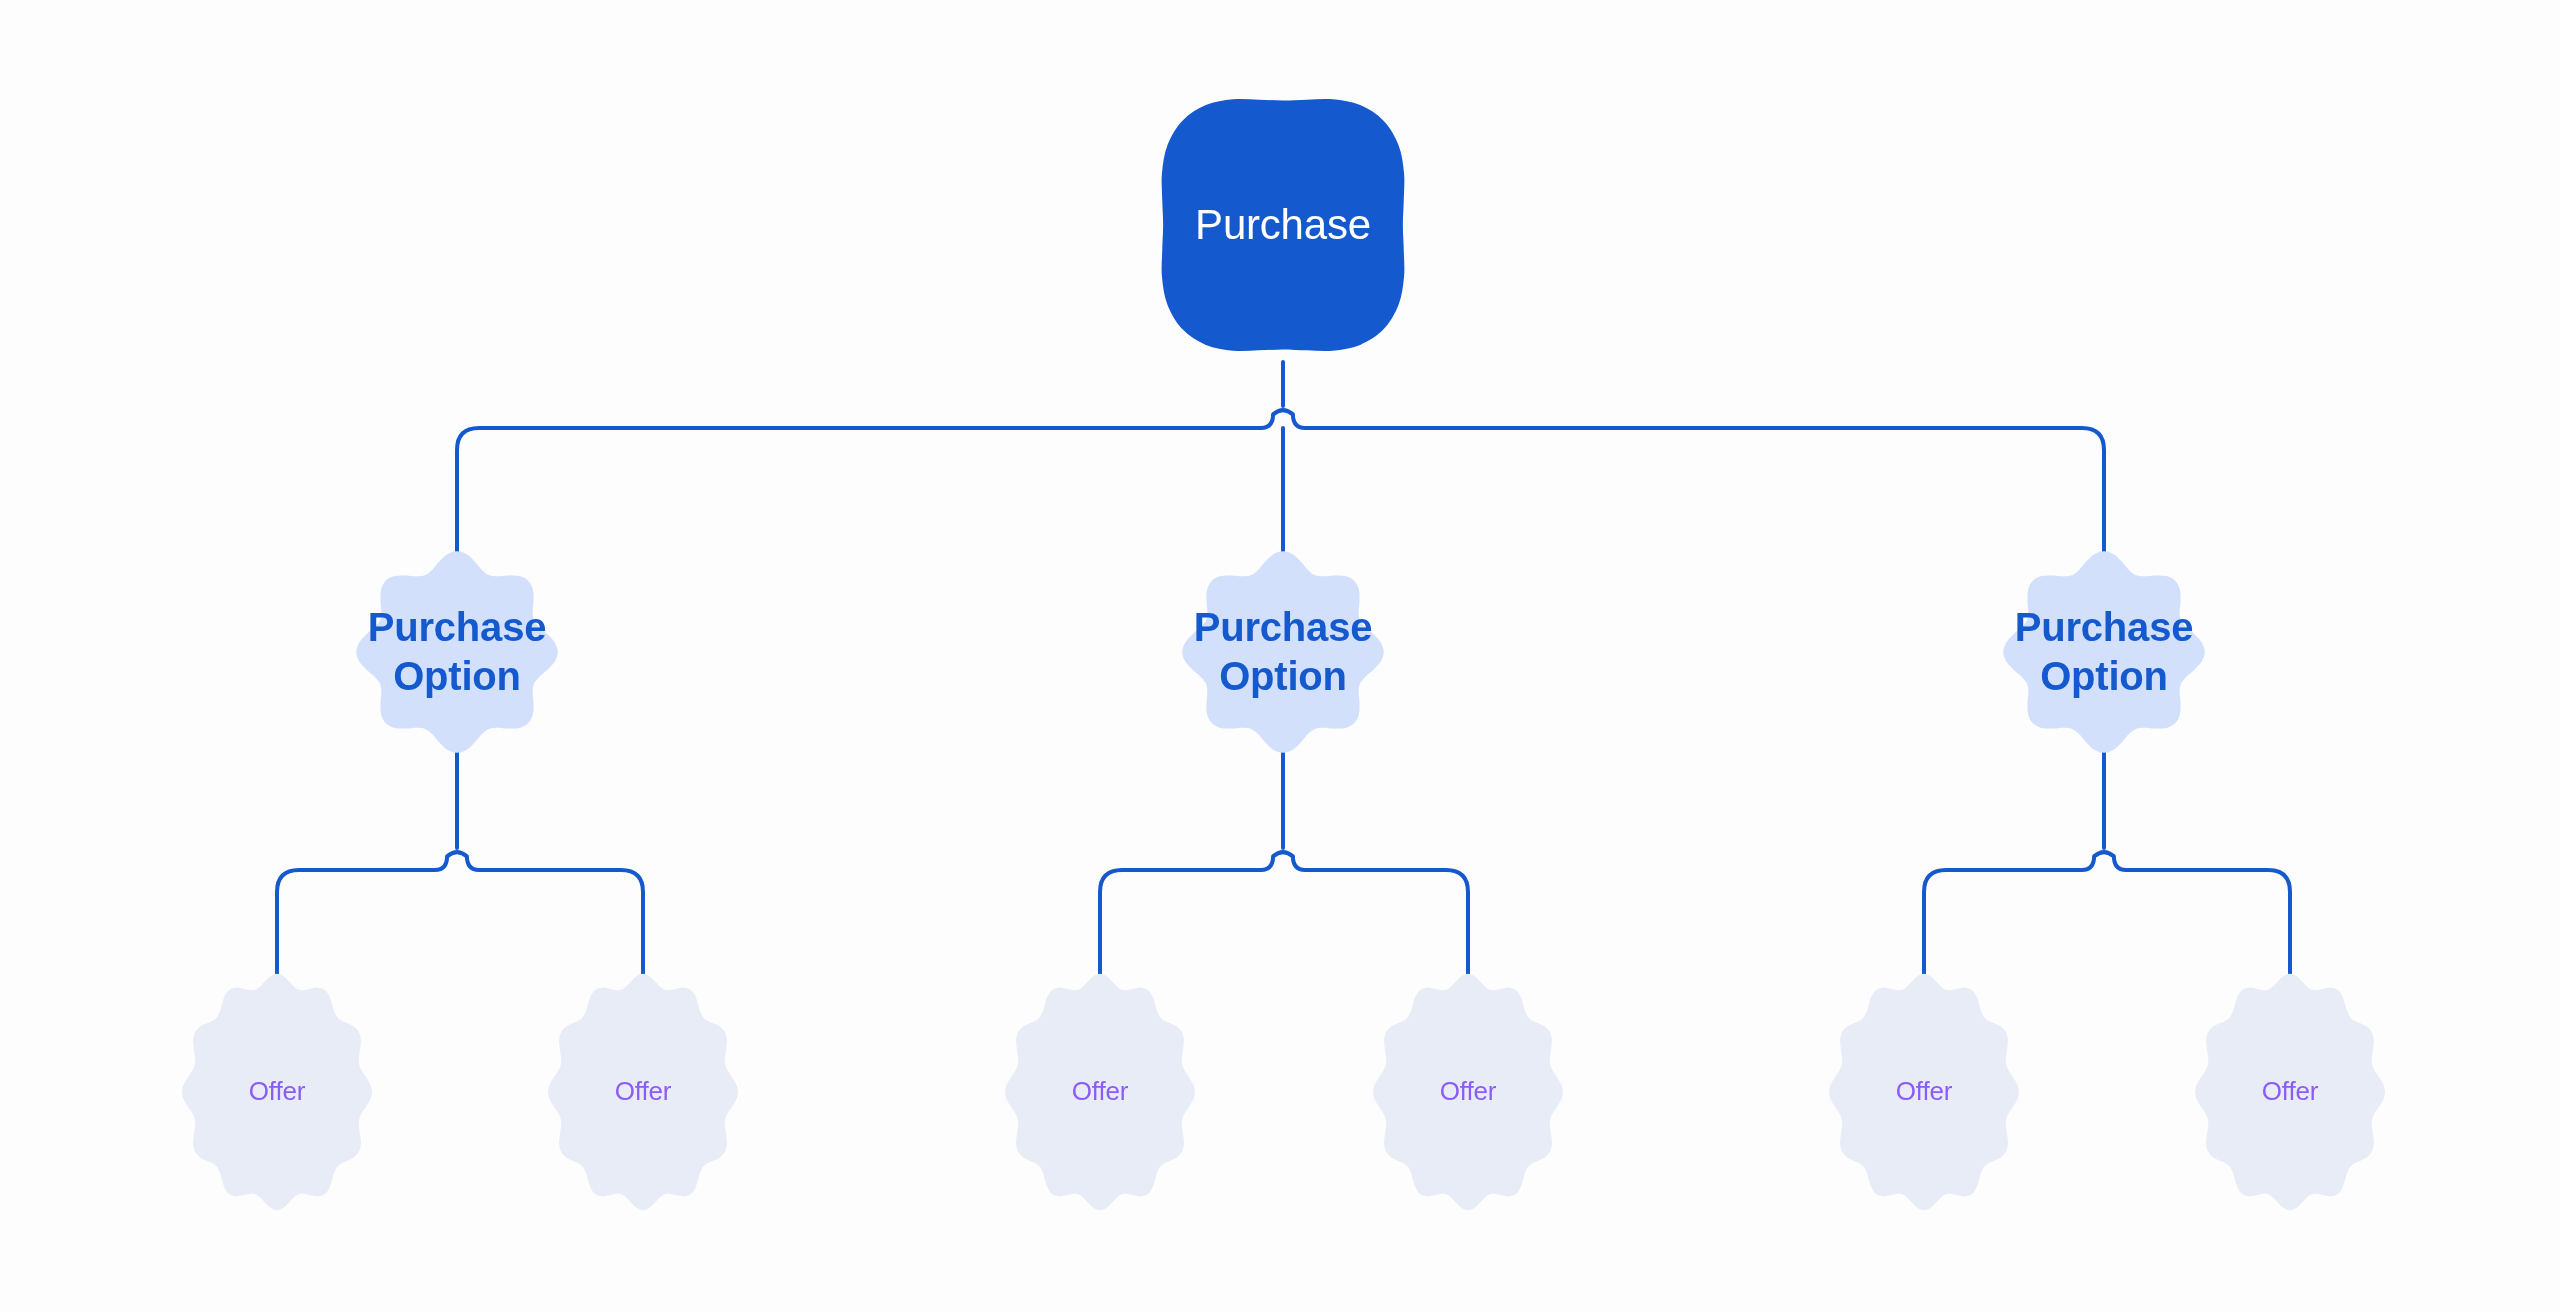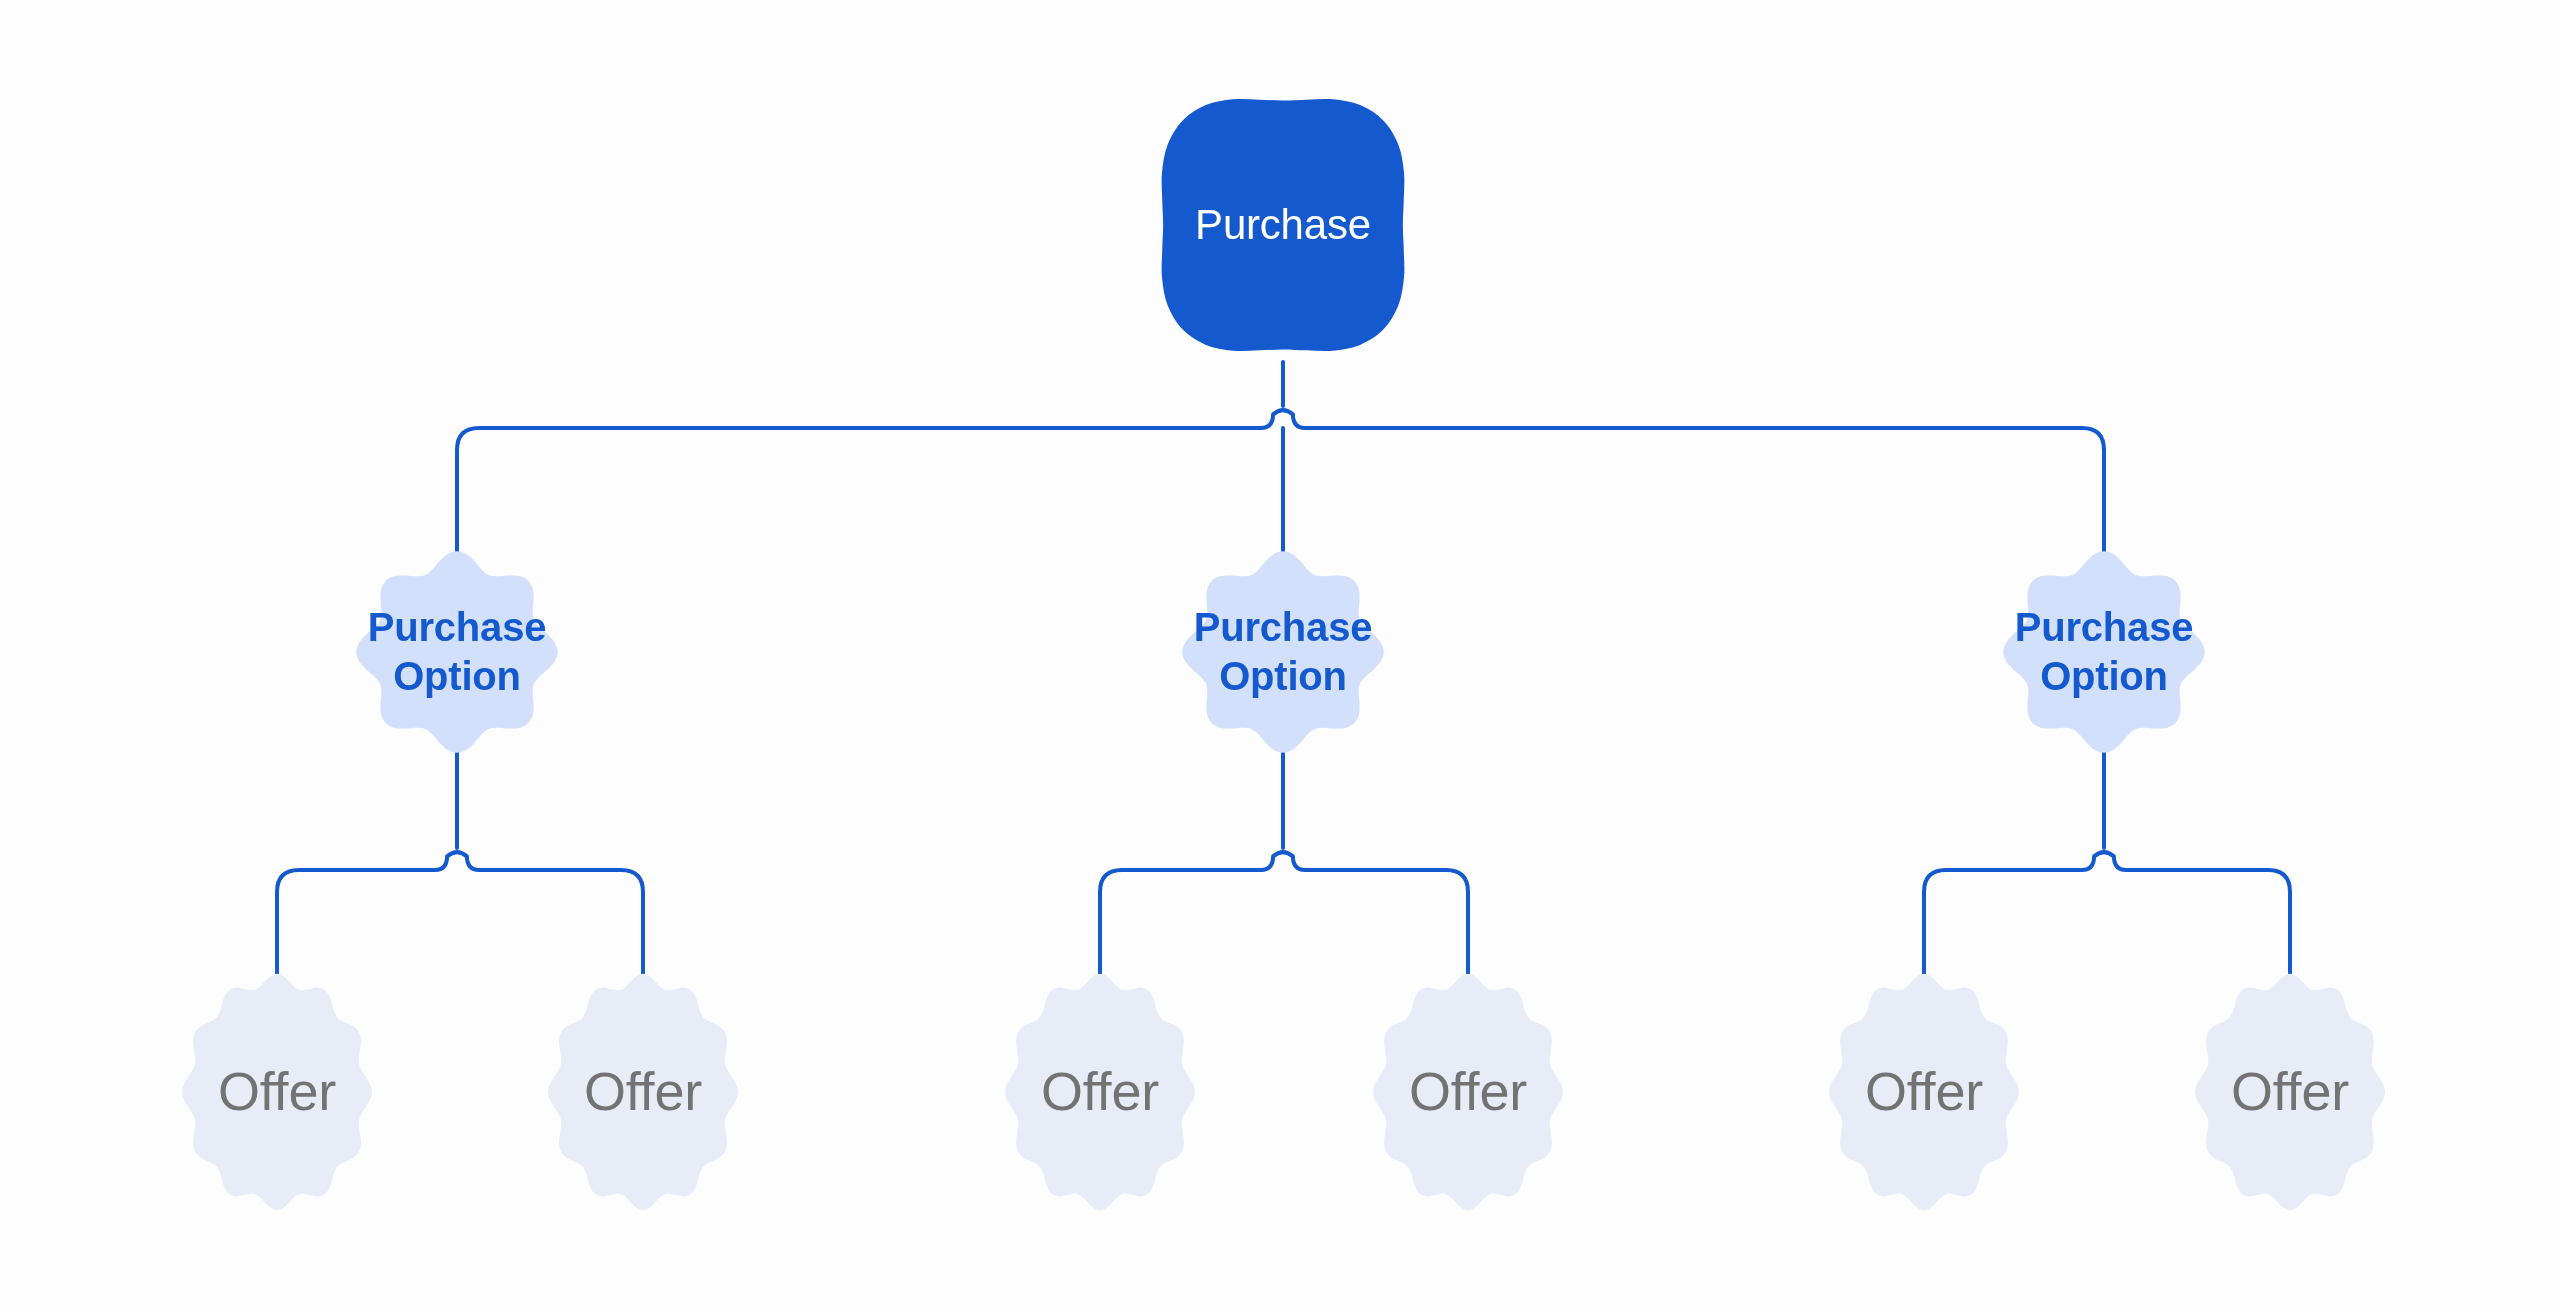--- a/index.html
+++ b/index.html
@@ -42,22 +42,22 @@
     color: #ffffff;
     font-size: 42px;
     font-weight: 400;
   }
   .label-mid {
     color: #1559ce;
     font-size: 40px;
     font-weight: 700;
   }
   .label-leaf {
-    color: #737373;
-    font-size: 54px;
+    color: #8b5cf6;
+    font-size: 26px;
     font-weight: 400;
   }
 </style>
 </head>
 <body>
 
 <div id="diagram-root">
   <svg id="diagram-svg" viewBox="0 0 2560 1312" xmlns="http://www.w3.org/2000/svg">
     <g id="edges-layer">
         <path d="M 1283 362 L 1283 406 M 479 428 L 1261 428 Q 1273.1 428 1273.1 414.36 Q 1283 406 1292.9 414.36 Q 1292.9 428 1305 428 L 2082 428 M 479 428 Q 457 428 457 450 L 457 560 M 2082 428 Q 2104 428 2104 450 L 2104 560 M 1283 428 L 1283 560" fill="none" stroke="#1559ce" stroke-width="4" stroke-linecap="round" stroke-linejoin="round"></path>

